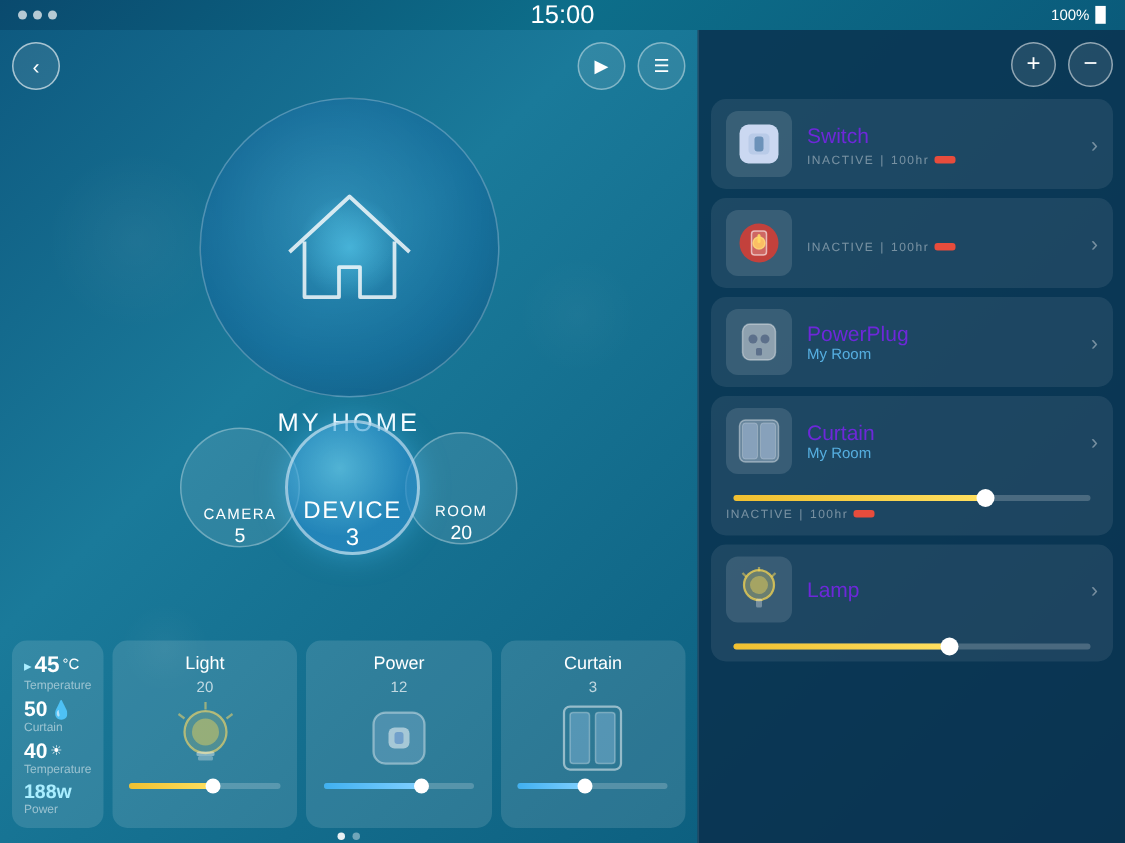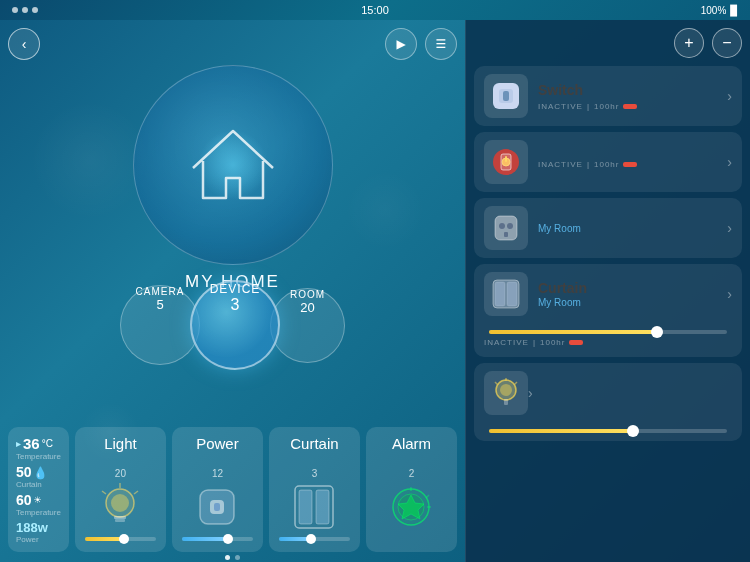--- a/index.html
+++ b/index.html
@@ -18,21 +18,21 @@
       top: 0; left: 0; right: 0;
       height: 20px;
       display: flex;
       align-items: center;
       justify-content: space-between;
       padding: 0 12px;
       z-index: 100;
     }
     .status-left { display: flex; gap: 4px; align-items: center; }
     .status-dot { width: 6px; height: 6px; border-radius: 50%; background: rgba(255,255,255,0.7); }
-    .status-time { color: white; font-size: 11px; font-weight: 500; position: absolute; left: 50%; transform: translateX(-50%); text-align: right; }
+    .status-time { color: white; font-size: 17px; font-weight: 500; position: absolute; left: 50%; transform: translateX(-50%); text-align: right; }
     .status-right { color: white; font-size: 10px; display: flex; align-items: center; gap: 4px; }
 
     
     .left-panel {
       position: absolute;
       top: 20px; left: 0;
       width: 465px;
       height: 542px;
       background: linear-gradient(135deg, #0e5a80 0%, #1a7a9a 40%, #0d6080 100%);
       overflow: hidden;
@@ -132,21 +132,21 @@
       justify-content: center;
       cursor: pointer;
     }
     .bubble-circle {
       border-radius: 50%;
       border: 1px solid rgba(255,255,255,0.3);
       background: rgba(255,255,255,0.1);
       display: flex;
       flex-direction: column;
       align-items: center;
-      justify-content: flex-start;
+      justify-content: flex-end;
       color: white;
     }
     .bubble-circle.active {
       background: radial-gradient(circle at 40% 35%, rgba(120,220,255,0.6) 0%, rgba(40,140,200,0.7) 60%);
       border: 2px solid rgba(255,255,255,0.5);
       box-shadow: 0 0 20px rgba(80,200,255,0.4);
     }
     .bubble-label { font-size: 11px; letter-spacing: 1px; font-weight: 500; }
     .bubble-num { font-size: 13px; font-weight: 300; }
 
@@ -171,21 +171,21 @@
       border-radius: 10px;
       padding: 8px 6px;
       color: white;
       font-size: 9px;
       flex: 1;
       display: flex;
       flex-direction: column;
       align-items: center;
       min-width: 0;
     }
-    .device-card .dc-label { font-size: 15px; font-weight: 500; margin-bottom: 16px; }
+    .device-card .dc-label { font-size: 12px; font-weight: 500; margin-bottom: 4px; }
     .device-card .dc-count { font-size: 10px; color: rgba(255,255,255,0.7); margin-bottom: 4px; }
     .device-icon-area {
       width: 48px; height: 48px;
       display: flex; align-items: center; justify-content: center;
       margin-bottom: 4px;
     }
     .slider-bar {
       width: 100%;
       height: 4px;
       background: rgba(255,255,255,0.2);
@@ -254,21 +254,21 @@
       position: relative;
     }
     .device-thumb {
       width: 44px; height: 44px;
       border-radius: 8px;
       background: rgba(255,255,255,0.12);
       display: flex; align-items: center; justify-content: center;
       flex-shrink: 0;
     }
     .device-info { flex: 1; min-width: 0; }
-    .device-name { color: #404040; font-size: 14px; font-weight: 700; }
+    .device-name { color: #6d28d9; font-size: 14px; font-weight: 400; }
     .device-sub { color: rgba(100,200,255,0.8); font-size: 10px; margin-top: 1px; }
     .device-status {
       font-size: 8px;
       color: rgba(255,255,255,0.4);
       letter-spacing: 1px;
       display: flex;
       align-items: center;
       gap: 4px;
       margin-top: 4px;
     }
@@ -329,48 +329,48 @@
 
   <div class="nav-bubbles">
     <div class="nav-bubble" style="margin-right:-10px;">
       <div class="bubble-circle" style="width:80px;height:80px;">
         <span class="bubble-label" style="font-size:10px;">CAMERA</span>
         <span class="bubble-num">5</span>
       </div>
     </div>
     <div class="nav-bubble" style="z-index:2;">
       <div class="bubble-circle active" style="width:90px;height:90px;">
-        <span class="bubble-label" style="font-size:12px;letter-spacing:1px;">DEVICE</span>
+        <span class="bubble-label" style="font-size:16px;letter-spacing:1px;">DEVICE</span>
         <span class="bubble-num" style="font-size:16px;">3</span>
       </div>
     </div>
     <div class="nav-bubble" style="margin-left:-10px;">
       <div class="bubble-circle" style="width:75px;height:75px;">
         <span class="bubble-label" style="font-size:10px;">ROOM</span>
         <span class="bubble-num">20</span>
       </div>
     </div>
   </div>
 
   <div class="bottom-cards">
 
     <div class="stat-card" style="min-width:60px;">
       <div style="display:flex;align-items:center;gap:2px;">
         <span style="font-size:10px;color:#aef;">▸</span>
-        <span class="stat-val" style="font-size:15px;font-weight:700;">36</span>
+        <span class="stat-val" style="font-size:15px;font-weight:700;">45</span>
         <span style="font-size:10px;">°C</span>
       </div>
       <div style="font-size:8px;color:rgba(255,255,255,0.5);">Temperature</div>
       <div style="display:flex;align-items:flex-end;gap:2px;margin-top:3px;">
         <span style="font-size:14px;font-weight:600;">50</span>
         <span style="font-size:12px;">💧</span>
       </div>
       <div style="font-size:8px;color:rgba(255,255,255,0.5);">Curtain</div>
       <div style="display:flex;align-items:center;gap:2px;margin-top:3px;">
-        <span style="font-size:14px;font-weight:600;">60</span>
+        <span style="font-size:14px;font-weight:600;">40</span>
         <span style="font-size:9px;">☀</span>
       </div>
       <div style="font-size:8px;color:rgba(255,255,255,0.5);">Temperature</div>
       <div style="display:flex;align-items:center;gap:2px;margin-top:3px;">
         <span style="font-size:13px;font-weight:700;color:#aef;text-align:right;">188w</span>
       </div>
       <div style="font-size:8px;color:rgba(255,255,255,0.5);">Power</div>
     </div>
 
     <div class="device-card">
@@ -418,36 +418,20 @@
           <rect x="6" y="6" width="13" height="34" rx="2" fill="rgba(180,220,255,0.3)" stroke="rgba(255,255,255,0.3)" stroke-width="1"></rect>
           <rect x="23" y="6" width="13" height="34" rx="2" fill="rgba(180,220,255,0.3)" stroke="rgba(255,255,255,0.3)" stroke-width="1"></rect>
         </svg>
       </div>
       <div class="slider-bar" style="width:90%;">
         <div class="slider-fill" style="width:45%;background:linear-gradient(to right,#40b0f0,#80d0ff);"></div>
         <div class="slider-thumb" style="left:calc(45% - 5px);background:#fff;"></div>
       </div>
     </div>
 
-    <div class="device-card">
-      <div class="dc-label">Alarm</div>
-      <div class="dc-count">2</div>
-      <div class="device-icon-area">
-        <svg width="44" height="44" viewBox="0 0 44 44">
-
-          <circle cx="22" cy="22" r="18" fill="rgba(0,200,80,0.15)" stroke="rgba(0,255,100,0.6)" stroke-width="1.5"></circle>
-          <circle cx="22" cy="22" r="13" fill="rgba(0,180,60,0.2)" stroke="rgba(0,255,100,0.4)" stroke-width="1"></circle>
-          <polygon points="22,10 26,18 35,19 29,25 31,34 22,29 13,34 15,25 9,19 18,18" fill="rgba(0,220,80,0.6)" stroke="rgba(0,255,100,0.8)" stroke-width="0.5"></polygon>
-
-          <line x1="22" y1="2" x2="22" y2="6" stroke="rgba(0,255,100,0.4)" stroke-width="1.5"></line>
-          <line x1="40" y1="10" x2="37" y2="13" stroke="rgba(0,255,100,0.4)" stroke-width="1.5"></line>
-          <line x1="42" y1="22" x2="38" y2="22" stroke="rgba(0,255,100,0.4)" stroke-width="1.5"></line>
-        </svg>
-      </div>
-    </div>
   </div>
 
   <div class="page-dots">
     <div class="page-dot active"></div>
     <div class="page-dot"></div>
   </div>
 </div>
 
 <div class="right-panel">
   <div class="right-top-bar">
@@ -500,20 +484,21 @@
     <div class="device-item">
       <div class="device-thumb">
         <svg width="30" height="32" viewBox="0 0 30 32">
           <rect x="4" y="4" width="22" height="24" rx="5" fill="rgba(180,190,200,0.7)" stroke="rgba(255,255,255,0.4)" stroke-width="1"></rect>
           <circle cx="11" cy="14" r="3" fill="rgba(80,100,130,0.8)"></circle>
           <circle cx="19" cy="14" r="3" fill="rgba(80,100,130,0.8)"></circle>
           <rect x="13" y="20" width="4" height="5" rx="1" fill="rgba(80,100,130,0.8)"></rect>
         </svg>
       </div>
       <div class="device-info">
+        <div class="device-name">PowerPlug</div>
         <div class="device-sub">My Room</div>
       </div>
       <div class="chevron">›</div>
     </div>
 
     <div class="device-item" style="flex-direction:column;align-items:flex-start;">
       <div style="display:flex;align-items:center;width:100%;">
         <div class="device-thumb">
           <svg width="30" height="32" viewBox="0 0 30 32">
             <rect x="2" y="2" width="26" height="28" rx="4" fill="rgba(180,200,220,0.4)" stroke="rgba(255,255,255,0.4)" stroke-width="1"></rect>
@@ -546,20 +531,23 @@
         <div class="device-thumb">
           <svg width="30" height="32" viewBox="0 0 30 32">
             <ellipse cx="15" cy="13" rx="10" ry="10" fill="rgba(255,230,100,0.25)" stroke="rgba(255,220,80,0.7)" stroke-width="1.5"></ellipse>
             <ellipse cx="15" cy="13" rx="6" ry="6" fill="rgba(255,220,80,0.4)"></ellipse>
             <rect x="13" y="22" width="4" height="6" rx="1" fill="rgba(255,255,255,0.3)"></rect>
             <line x1="15" y1="1" x2="15" y2="4" stroke="rgba(255,220,80,0.5)" stroke-width="1.5"></line>
             <line x1="26" y1="5" x2="23.5" y2="7.5" stroke="rgba(255,220,80,0.5)" stroke-width="1.5"></line>
             <line x1="4" y1="5" x2="6.5" y2="7.5" stroke="rgba(255,220,80,0.5)" stroke-width="1.5"></line>
           </svg>
         </div>
+        <div class="device-info" style="margin-left:10px;">
+          <div class="device-name">Lamp</div>
+        </div>
         <div class="chevron">›</div>
       </div>
       <div style="width:100%;padding:4px 0 0 0;">
         <div class="slider-bar" style="width:calc(100% - 10px);margin:0 5px;">
           <div class="slider-fill" style="width:60%;background:linear-gradient(to right,#f0c030,#ffe060);"></div>
           <div class="slider-thumb" style="left:calc(60% - 5px);background:#fff;width:12px;height:12px;top:-4px;border-radius:50%;"></div>
         </div>
       </div>
     </div>
 

